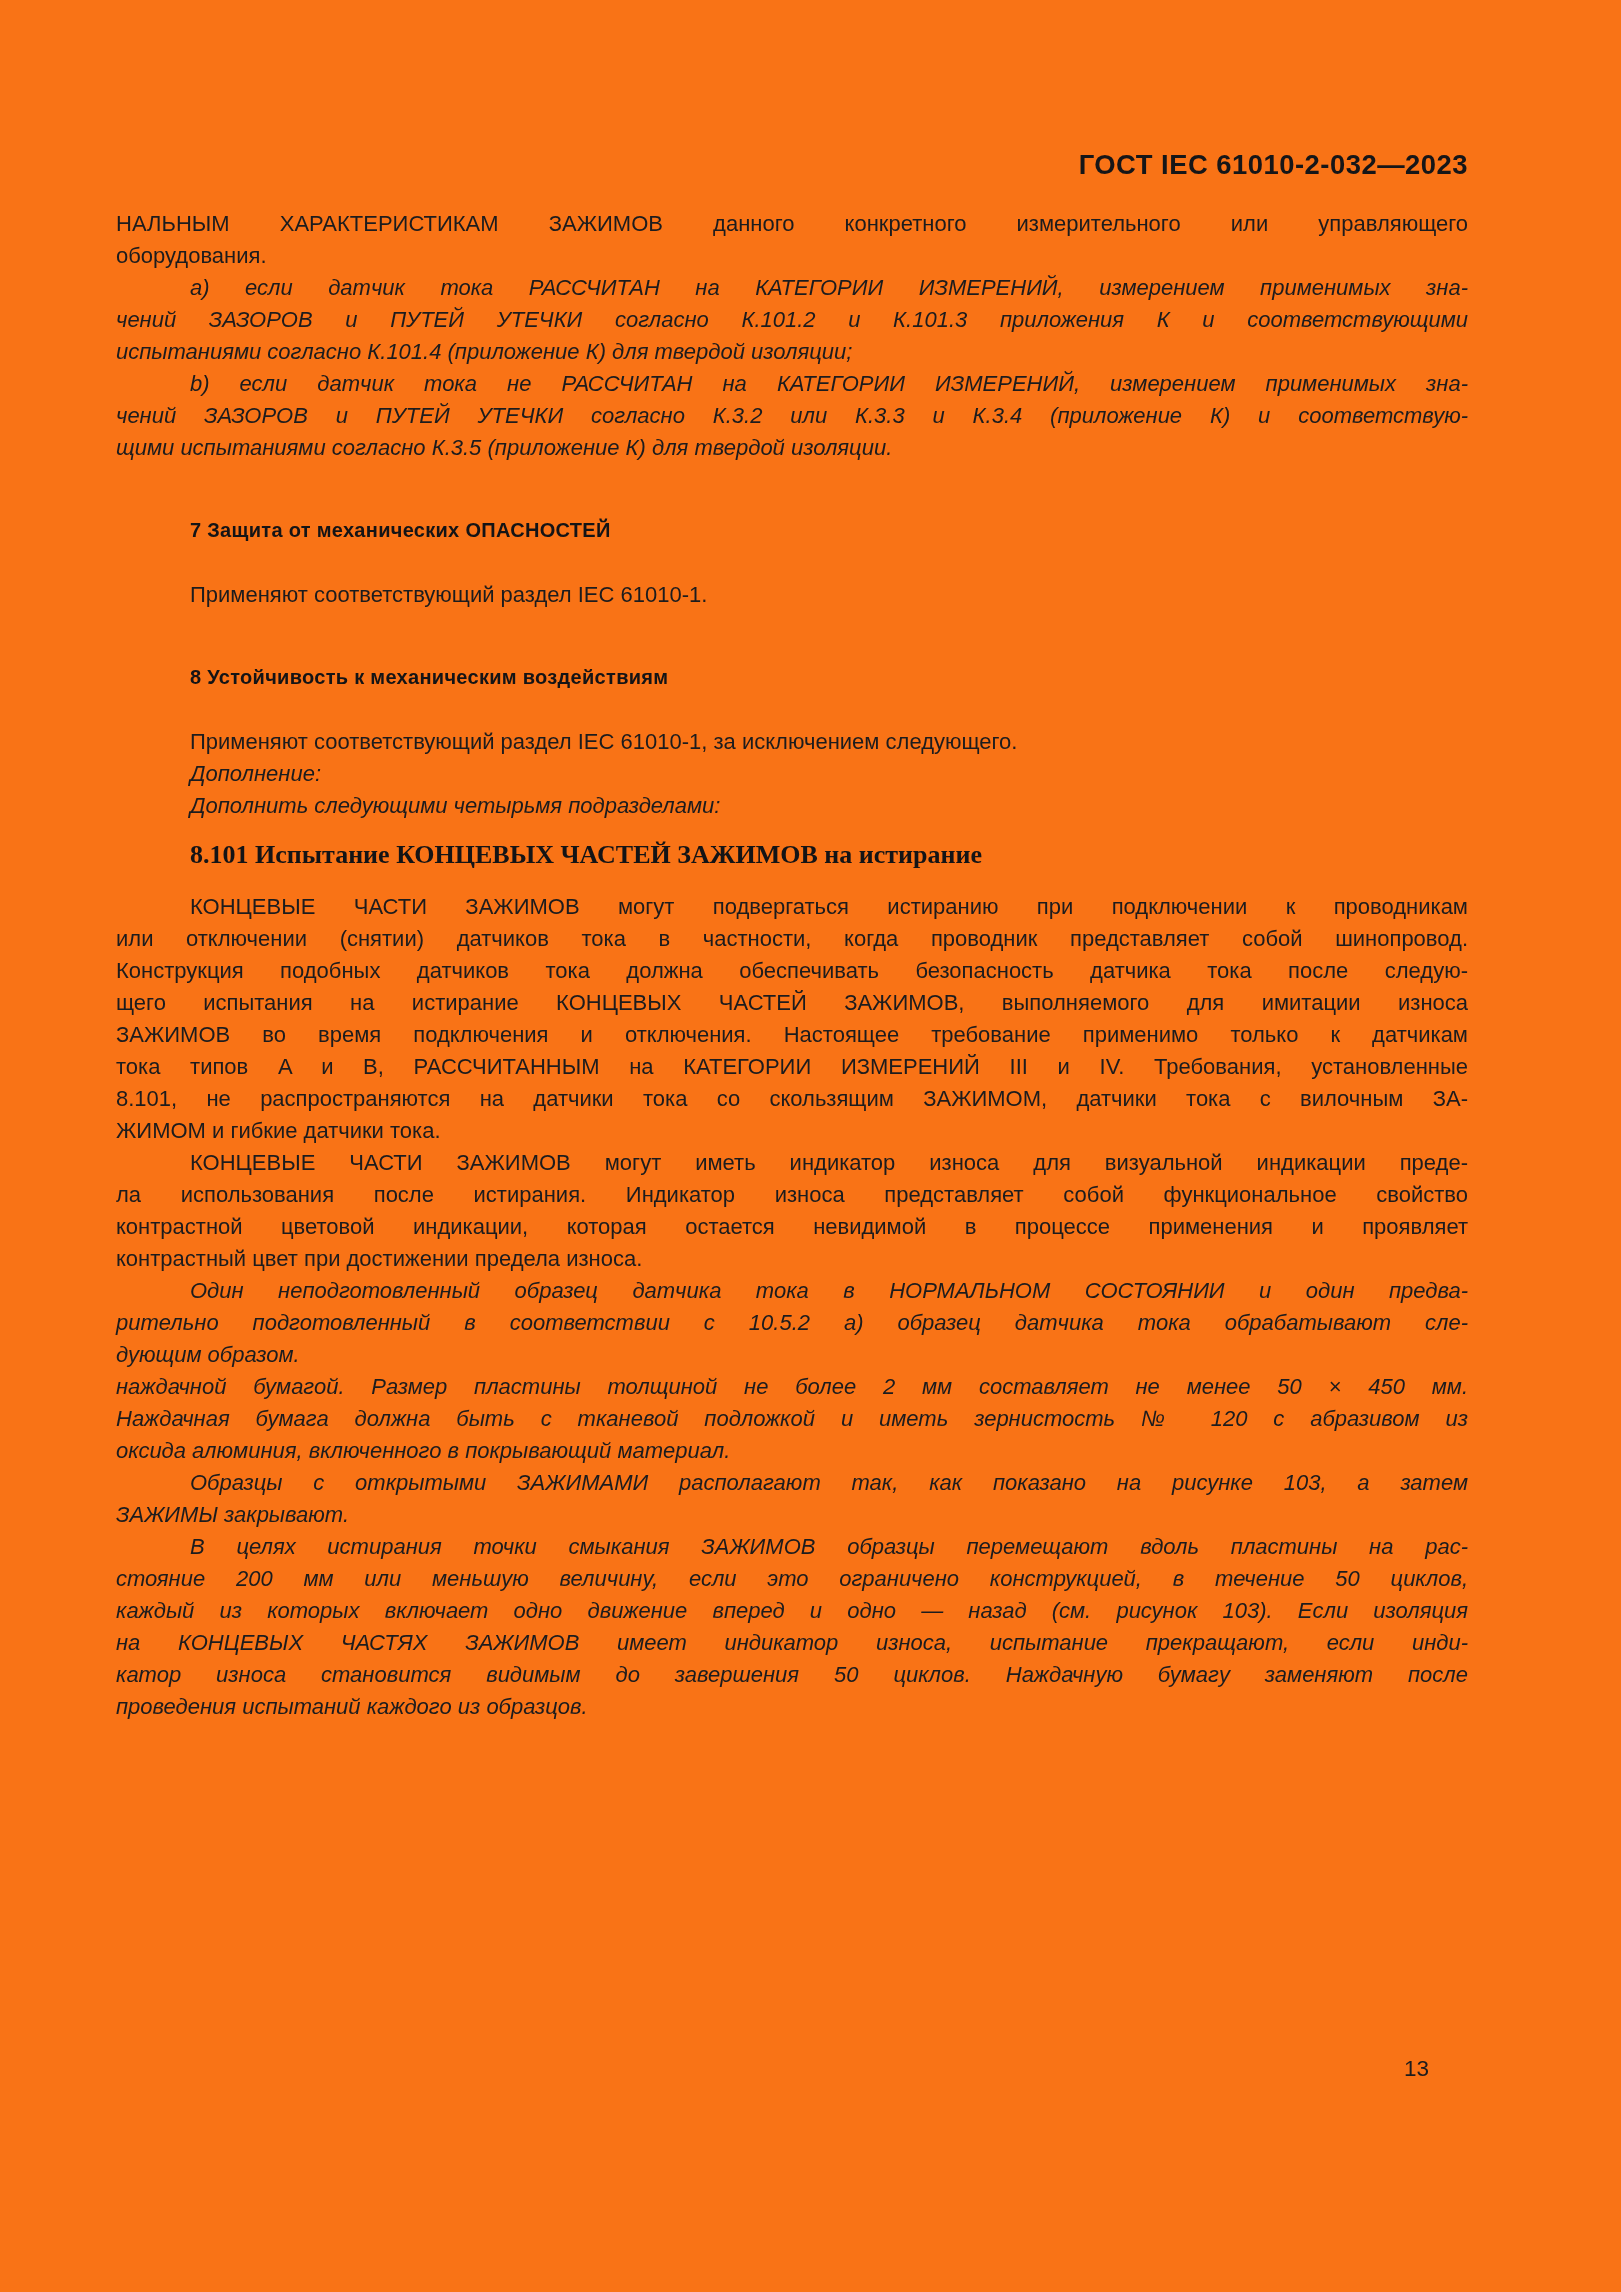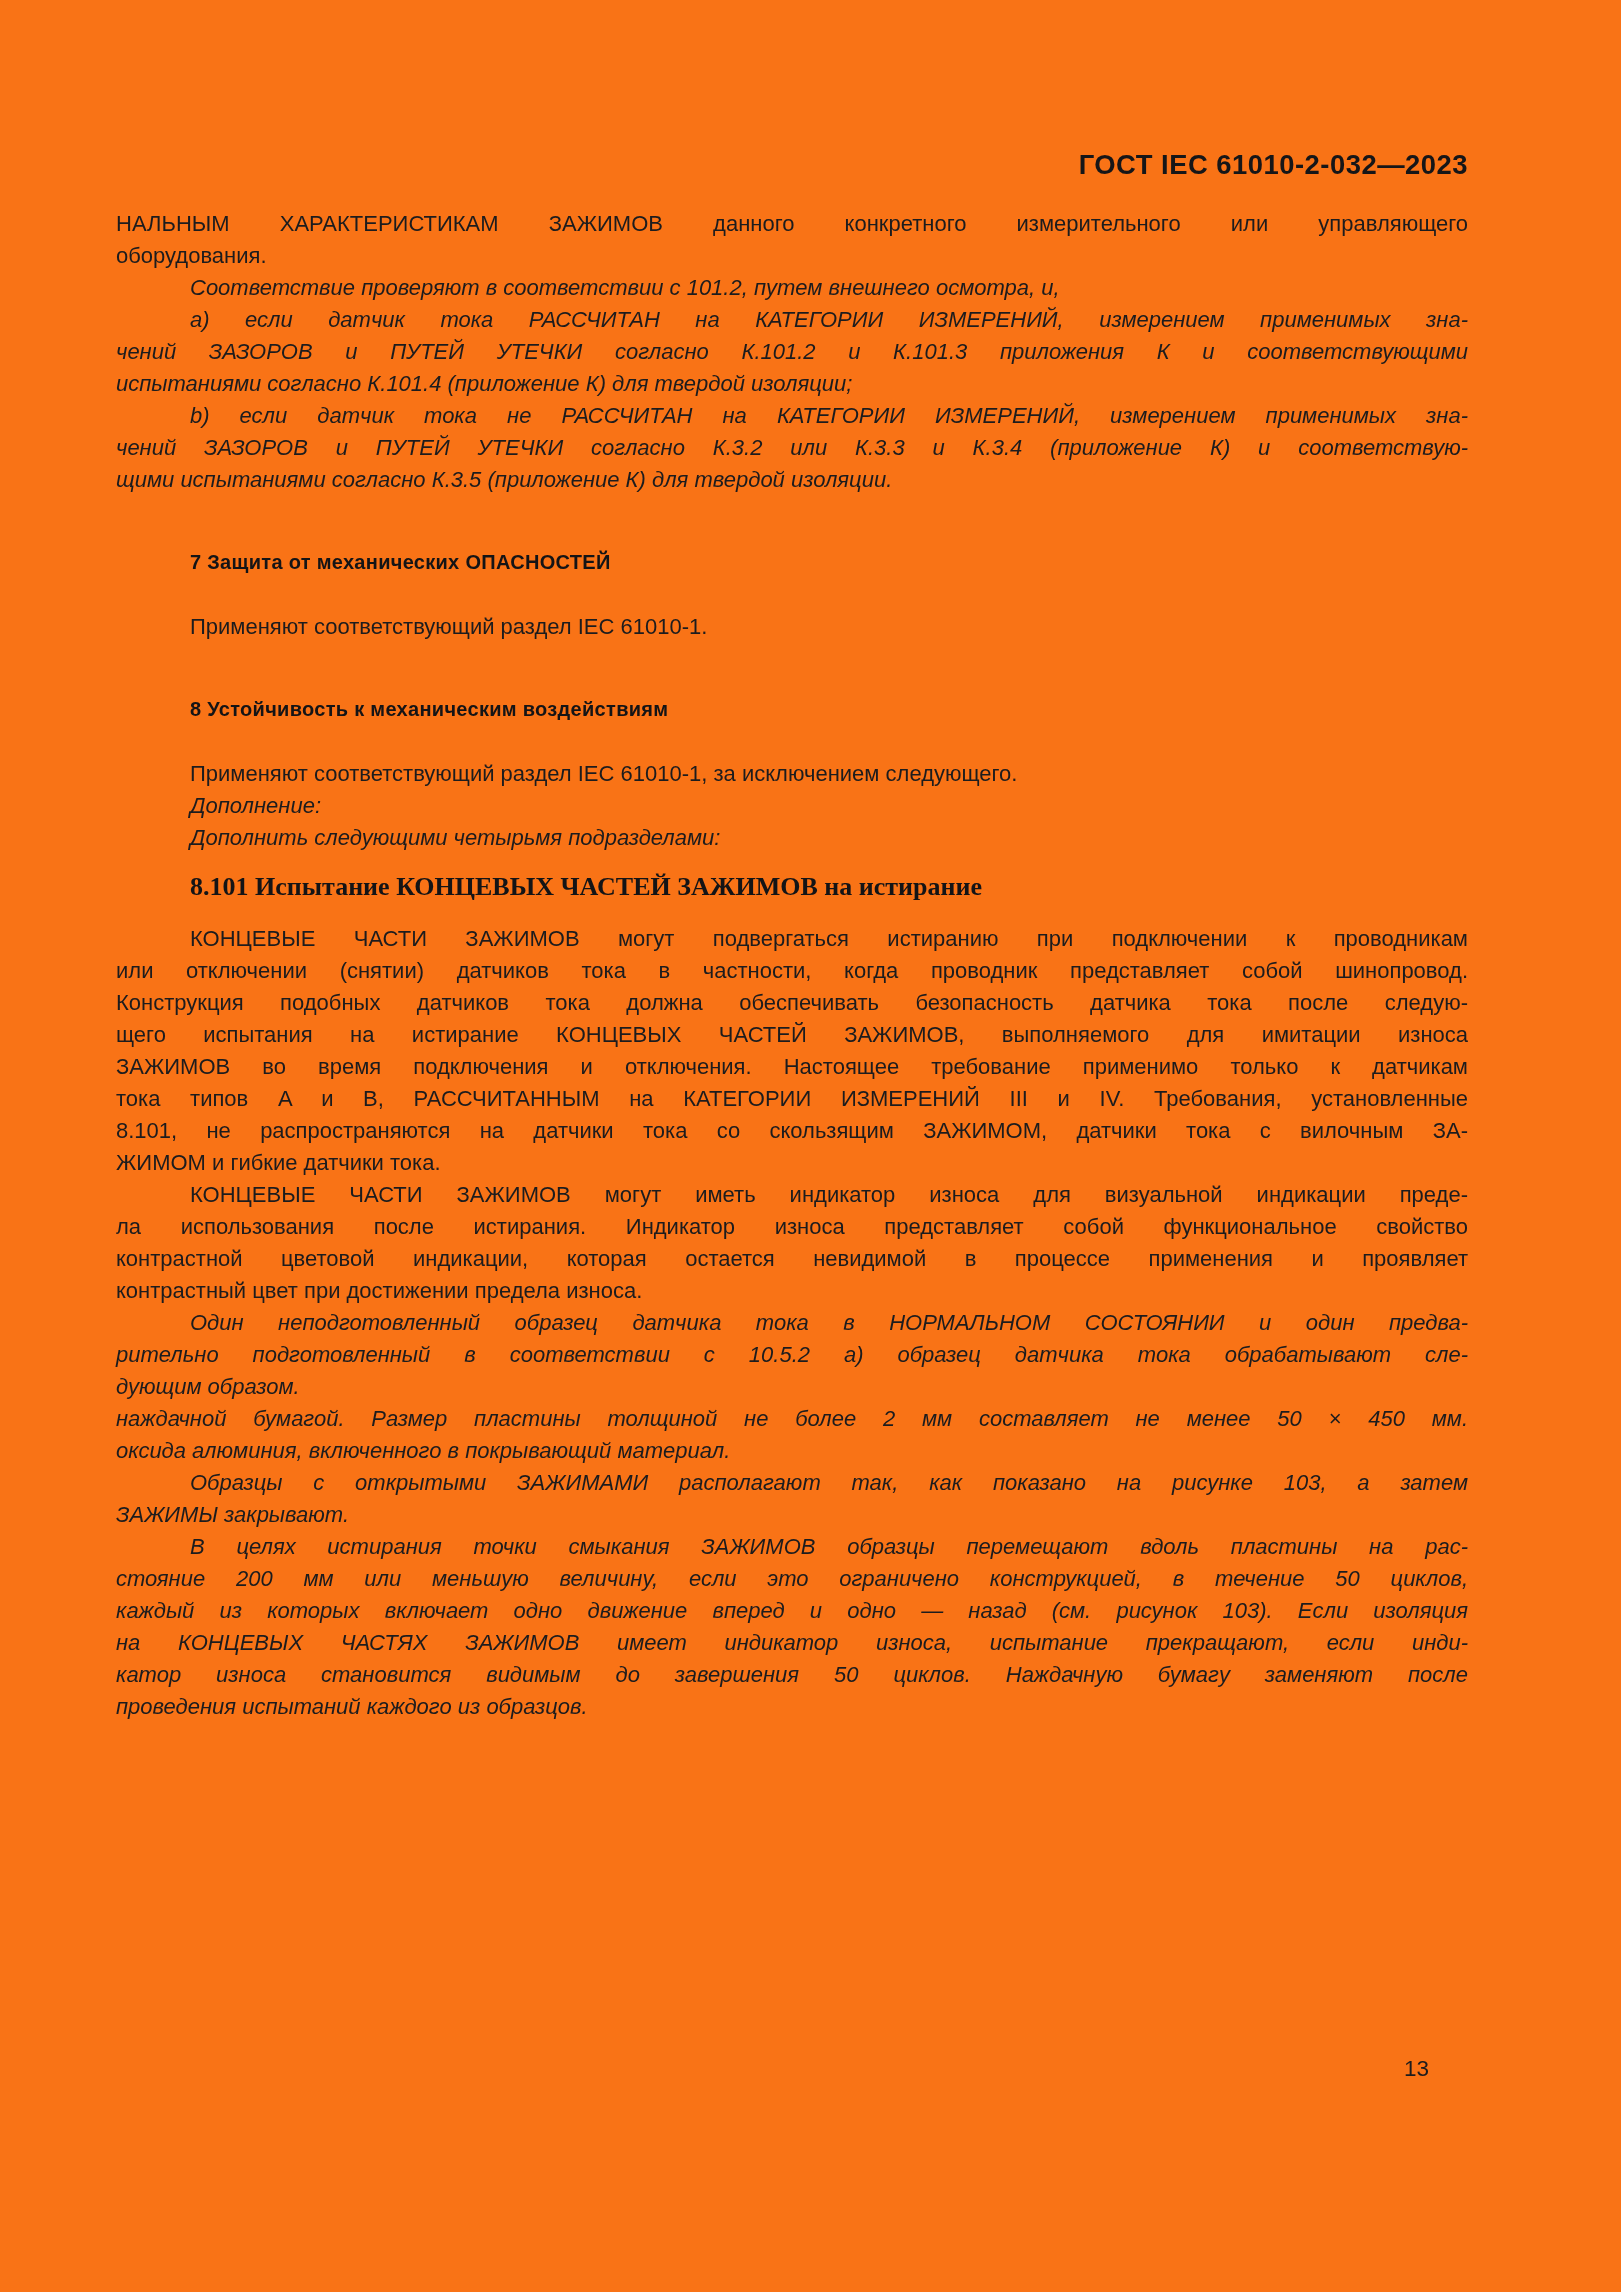--- a/index.html
+++ b/index.html
@@ -70,23 +70,20 @@
 <div class="page">
   <div class="running-header">
     <span>ГОСТ IEC 61010-2-032—2023</span>
   </div>
   <main class="body-col" id="content">
       <div class="para">
         <div class="line j">НАЛЬНЫМ ХАРАКТЕРИСТИКАМ ЗАЖИМОВ данного конкретного измерительного или управляющего</div>
         <div class="line">оборудования.</div>
       </div>
       <div class="para italic">
-        <div class="line first">Соответствие проверяют в соответствии с 101.2, путем внешнего осмотра, и,</div>
-      </div>
-      <div class="para italic">
         <div class="line j first">a) если датчик тока РАССЧИТАН на КАТЕГОРИИ ИЗМЕРЕНИЙ, измерением применимых зна-</div>
         <div class="line j">чений ЗАЗОРОВ и ПУТЕЙ УТЕЧКИ согласно К.101.2 и К.101.3 приложения К и соответствующими</div>
         <div class="line">испытаниями согласно К.101.4 (приложение К) для твердой изоляции;</div>
       </div>
       <div class="para italic">
         <div class="line j first">b) если датчик тока не РАССЧИТАН на КАТЕГОРИИ ИЗМЕРЕНИЙ, измерением применимых зна-</div>
         <div class="line j">чений ЗАЗОРОВ и ПУТЕЙ УТЕЧКИ согласно К.3.2 или К.3.3 и К.3.4 (приложение К) и соответствую-</div>
         <div class="line">щими испытаниями согласно К.3.5 (приложение К) для твердой изоляции.</div>
       </div>
       <div class="h1">7 Защита от механических ОПАСНОСТЕЙ</div>
@@ -120,20 +117,21 @@
         <div class="line j">контрастной цветовой индикации, которая остается невидимой в процессе применения и проявляет</div>
         <div class="line">контрастный цвет при достижении предела износа.</div>
       </div>
       <div class="para italic">
         <div class="line j first">Один неподготовленный образец датчика тока в НОРМАЛЬНОМ СОСТОЯНИИ и один предва-</div>
         <div class="line j">рительно подготовленный в соответствии с 10.5.2 a) образец датчика тока обрабатывают сле-</div>
         <div class="line">дующим образом.</div>
       </div>
       <div class="para italic">
         <div class="line j">наждачной бумагой. Размер пластины толщиной не более 2 мм составляет не менее 50 × 450 мм.</div>
+        <div class="line j">Наждачная бумага должна быть с тканевой подложкой и иметь зернистость № 120 с абразивом из</div>
         <div class="line">оксида алюминия, включенного в покрывающий материал.</div>
       </div>
       <div class="para italic">
         <div class="line j first">Образцы с открытыми ЗАЖИМАМИ располагают так, как показано на рисунке 103, а затем</div>
         <div class="line">ЗАЖИМЫ закрывают.</div>
       </div>
       <div class="para italic">
         <div class="line j first">В целях истирания точки смыкания ЗАЖИМОВ образцы перемещают вдоль пластины на рас-</div>
         <div class="line j">стояние 200 мм или меньшую величину, если это ограничено конструкцией, в течение 50 циклов,</div>
         <div class="line j">каждый из которых включает одно движение вперед и одно — назад (см. рисунок 103). Если изоляция</div>

